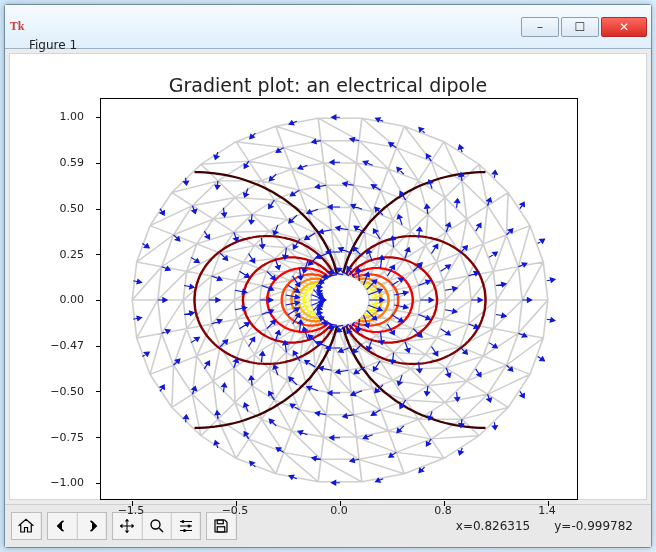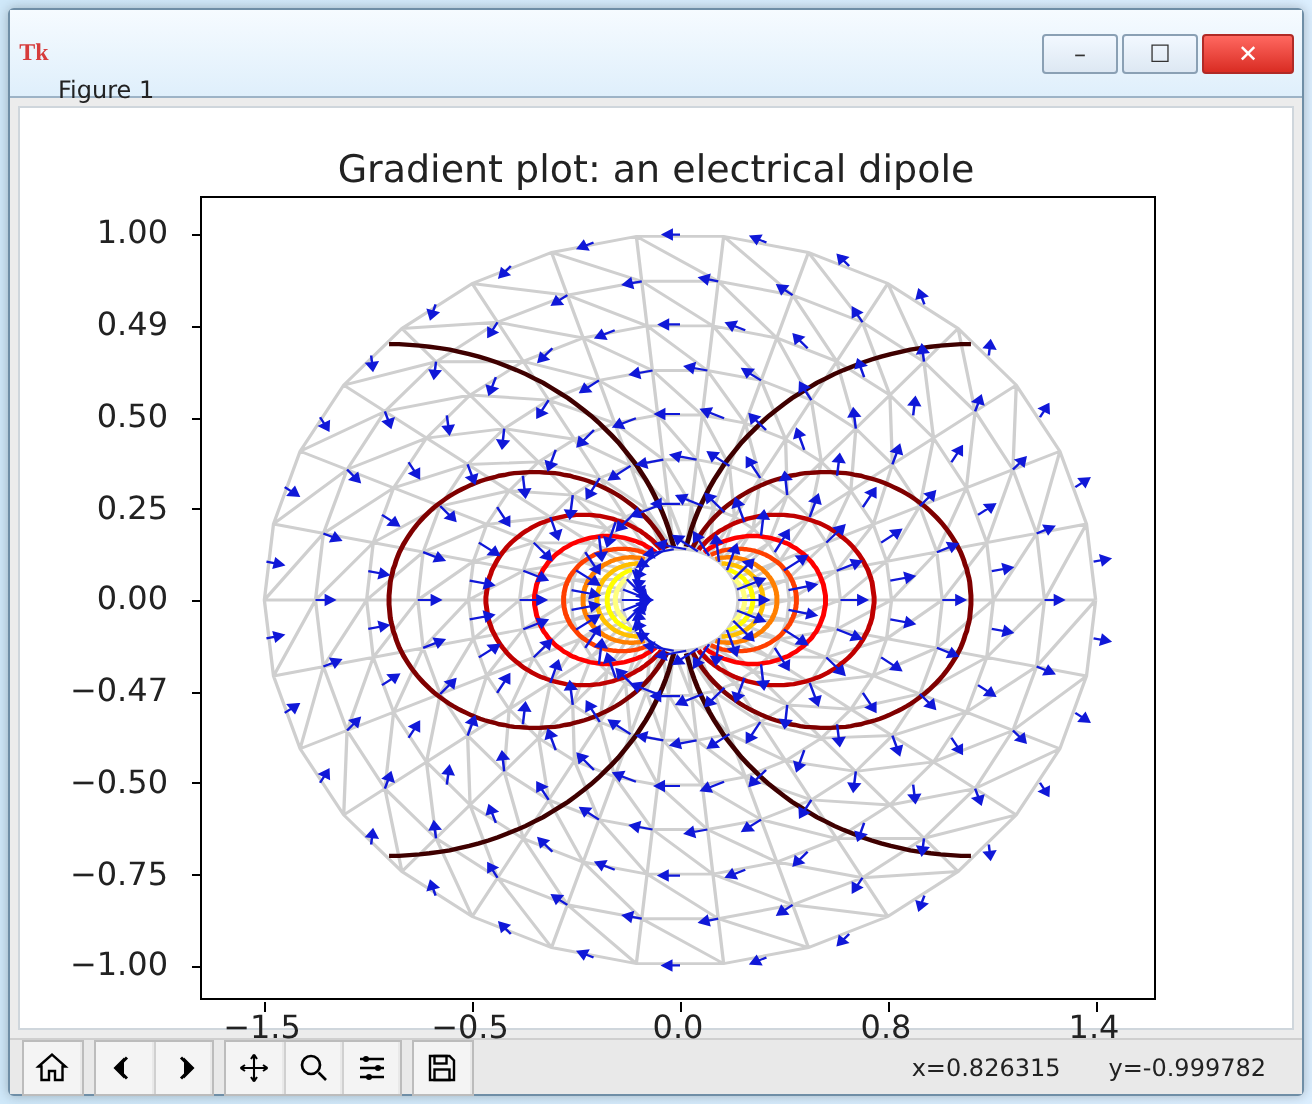--- a/index.html
+++ b/index.html
@@ -53,21 +53,21 @@
     width: 46px;
   }
   .content {
     flex: 1;
     background: #fff;
     position: relative;
     margin: 4px;
     border: 1px solid #cfd6dc;
   }
   .toolbar {
-    height: 28px;
+    height: 43px;
     background: #e9e9e9;
     border-top: 1px solid #cfcfcf;
     display: flex; align-items: center;
     padding: 0 6px;
     font-size: 12px;
   }
   .tbtn {
     width: 28px; height: 26px;
     background: #f4f4f4;
     display: flex; align-items: center; justify-content: center;
@@ -89,21 +89,21 @@
     border: 1px solid #000;
     background: #fff;
   }
   .figtitle {
     position: absolute; left: 0; right: 0; top: 20px;
     text-align: center;
     font-size: 19px;
   }
   .ytick, .xtick {
     position: absolute;
-    font-size: 16px;
+    font-size: 11px;
     color: #222;
   }
   .ytick { right: 562px; transform: translateY(-50%); text-align: right; width: 70px;}
   .xtick { top: 450px; transform: translateX(-50%); }
   .tickmark { position:absolute; background:#000; }
   .tickmark.y { width:5px; height:1px; }
   .tickmark.x { width:1px; height:5px; }
 </style>
 </head>
 <body>
@@ -123,21 +123,21 @@
           <span>✕</span>
         </div>
     </div>
   </div>
 
   <div class="content">
     <div class="figure">
       <div class="figtitle">Gradient plot: an electrical dipole</div>
 
       <div class="ytick" style="top:62px">1.00</div>
-      <div class="ytick" style="top:108px">0.49</div>
+      <div class="ytick" style="top:108px">0.59</div>
       <div class="ytick" style="top:154px">0.50</div>
       <div class="ytick" style="top:200px">0.25</div>
       <div class="ytick" style="top:245px">0.00</div>
       <div class="ytick" style="top:291px">−0.47</div>
       <div class="ytick" style="top:337px">−0.50</div>
       <div class="ytick" style="top:383px">−0.75</div>
       <div class="ytick" style="top:428px">−1.00</div>
 
       <div class="xtick" style="left:121px">−1.5</div>
       <div class="xtick" style="left:225px">−0.5</div>

